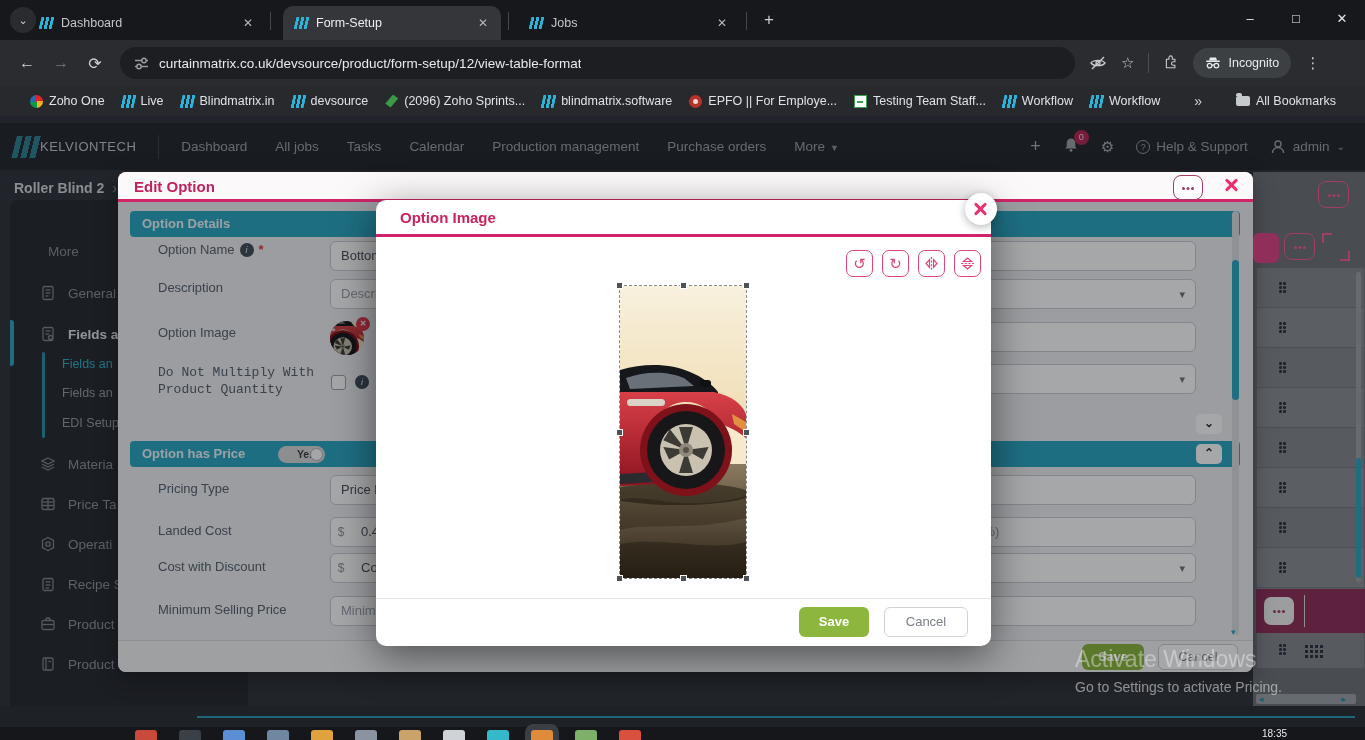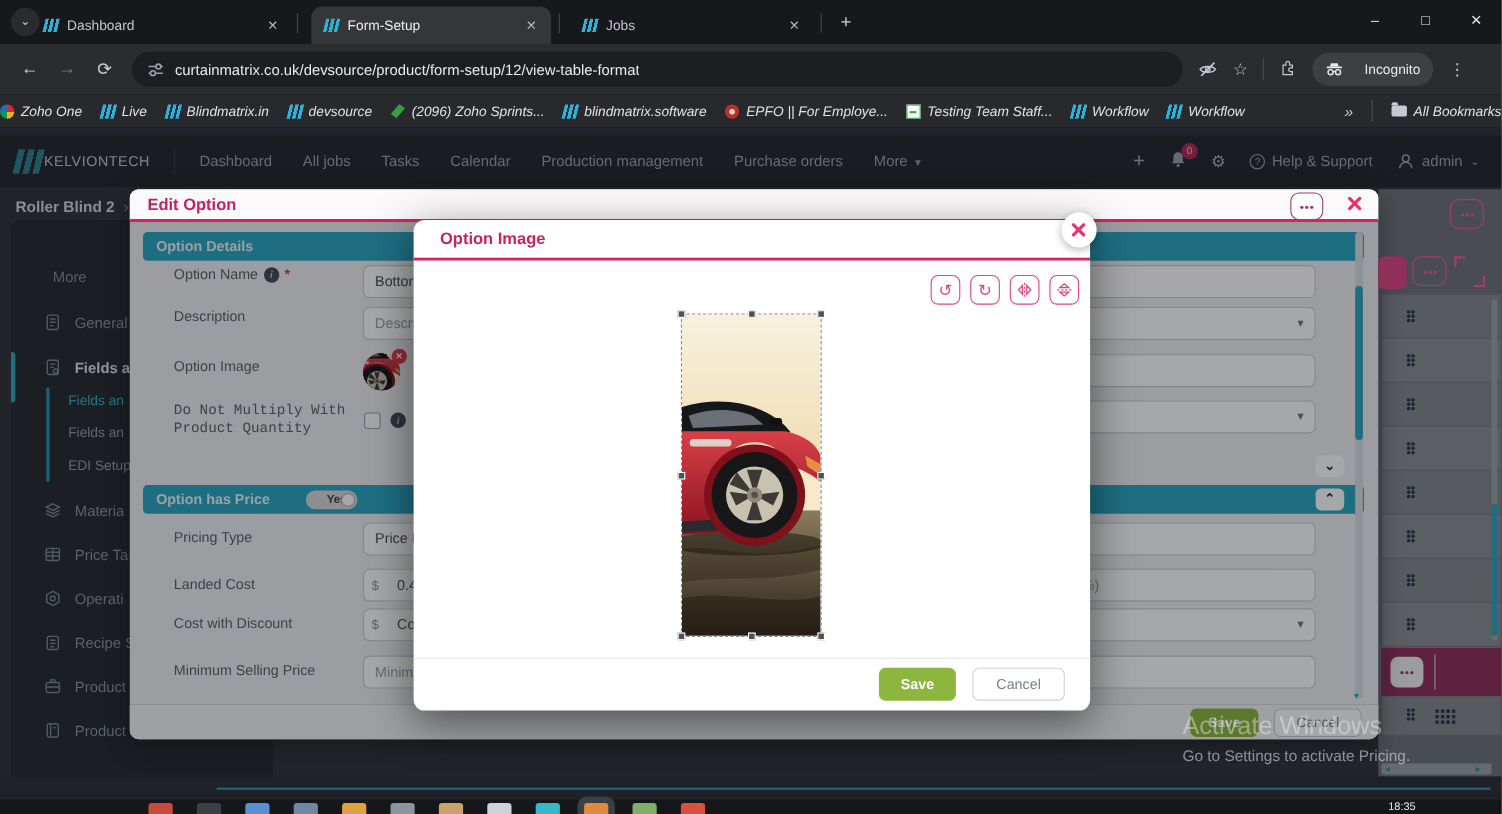--- a/index.html
+++ b/index.html
@@ -23,24 +23,24 @@
 
   
   .toolbar{position:absolute;top:40px;left:0;width:1365px;height:46px;background:#2b2c30;display:flex;align-items:center;}
   .navico{width:34px;text-align:center;font-size:16px;color:#ced0d4;}
   .navico.dim{color:#74777c;}
   .omnibox{margin-left:8px;width:955px;height:32px;border-radius:16px;background:#1d1e21;display:flex;align-items:center;padding:0 14px;gap:10px;}
   .url{color:#e8eaed;font-size:13.5px;white-space:nowrap;overflow:hidden;}
   .tbar-right{display:flex;align-items:center;gap:14px;margin-left:14px;}
   .ticon{color:#c6c9cd;font-size:15px;}
   .vdiv{width:1px;height:20px;background:#4a4d52;}
-  .incog{display:flex;align-items:center;gap:19px;background:#3c4043;border-radius:15px;height:30px;padding:0 12px;color:#e8eaed;font-size:12.5px;}
-
-  
-  .bookmarks{position:absolute;top:86px;left:0;width:1365px;height:30px;background:#28292d;display:flex;align-items:center;gap:17px;padding:0 0;font-size:12.5px;color:#dfe2e6;font-style:italic;}
+  .incog{display:flex;align-items:center;gap:7px;background:#3c4043;border-radius:15px;height:30px;padding:0 12px;color:#e8eaed;font-size:12.5px;}
+
+  
+  .bookmarks{position:absolute;top:86px;left:0;width:1365px;height:30px;background:#28292d;display:flex;align-items:center;gap:17px;padding:0 30px;font-size:12.5px;color:#dfe2e6;}
   .bm{display:flex;align-items:center;gap:6px;white-space:nowrap;}
   .bm-ic{width:13px;height:13px;display:inline-block;}
   .ic-zoho{border-radius:50%;background:conic-gradient(#e42527 0 25%,#f9b21d 25% 50%,#089949 50% 75%,#226db4 75%);}
   .ic-zig{background:repeating-linear-gradient(90deg,#2bb3d9 0 3px,transparent 3px 5px);transform:skewX(-14deg);}
   .ic-sprint{background:#3a9b46;clip-path:polygon(0 70%,60% 0,100% 30%,40% 100%);}
   .ic-epfo{border-radius:50%;background:#b5332c;position:relative;}
   .ic-epfo::after{content:"";position:absolute;left:4px;top:4px;width:5px;height:5px;border-radius:50%;background:#f2d9d8;}
   .ic-sheet{background:#fff;border:1.5px solid #3da153;position:relative;}
   .ic-sheet::after{content:"";position:absolute;left:2px;top:5px;width:6px;height:2px;background:#3da153;}
   .bm-spacer{flex:1;}

